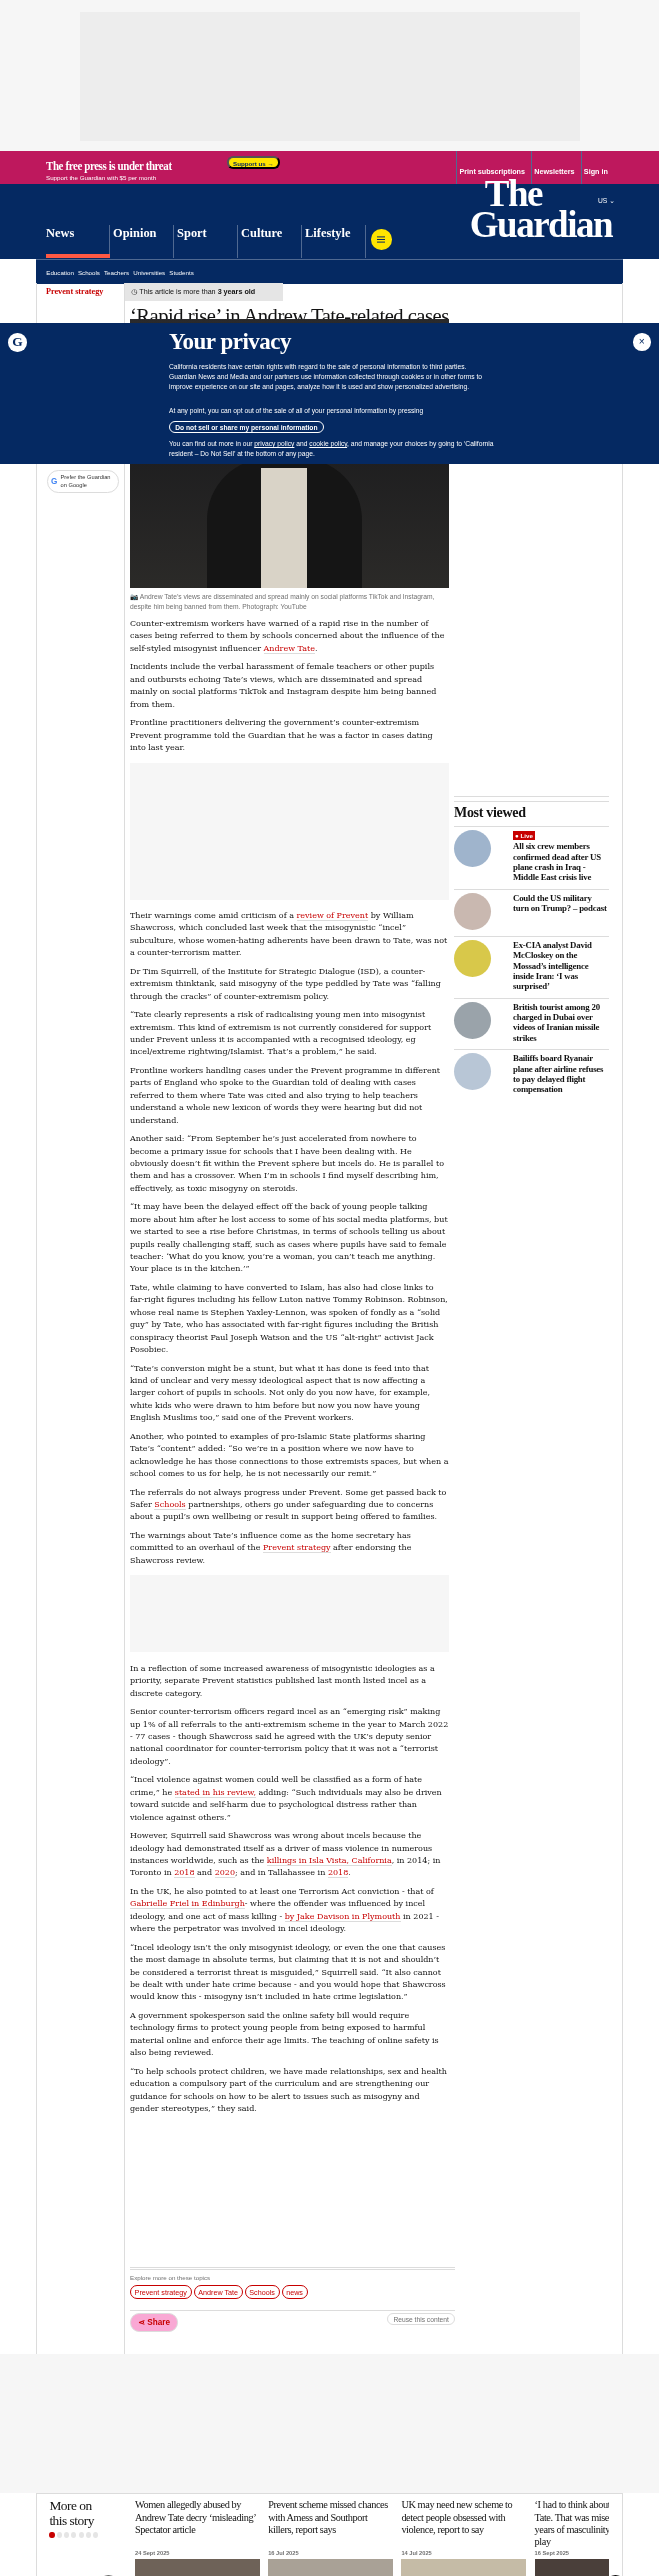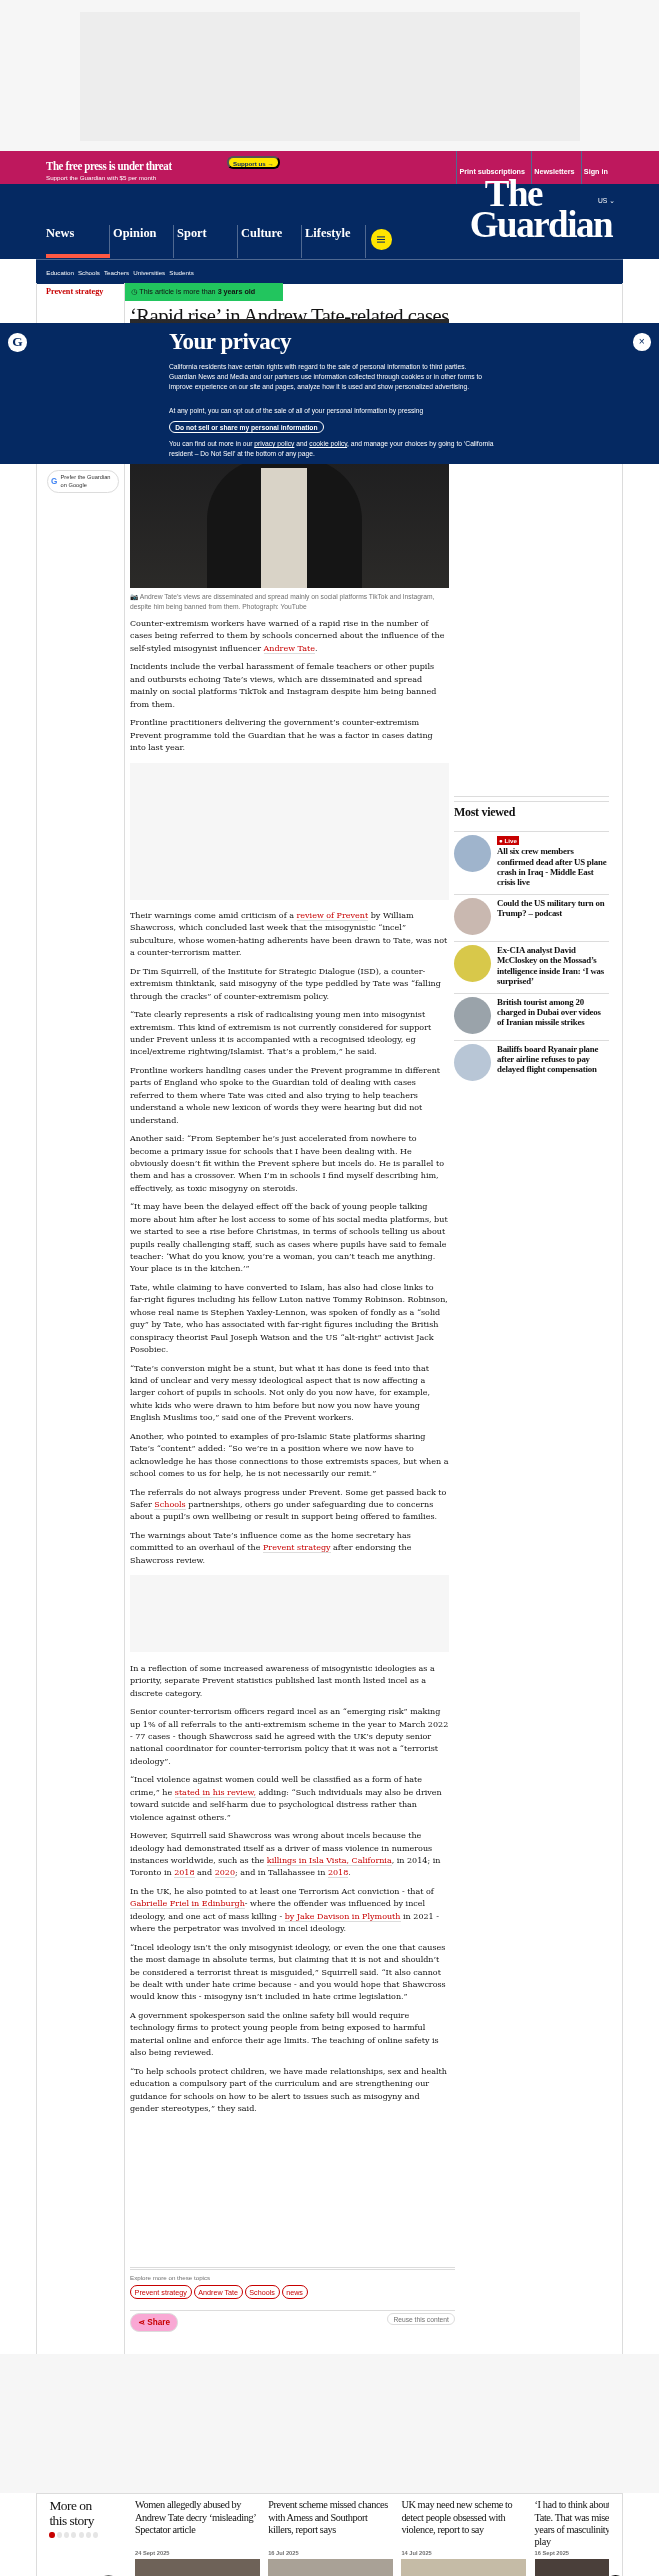--- a/index.html
+++ b/index.html
@@ -21,21 +21,21 @@
 .pillar{width:64px;color:#fff;font-family:"Liberation Serif",serif;font-weight:bold;font-size:12.4px;padding-left:0;border-right:0.5px solid #506991;padding-top:1px;position:relative}
 .pillar + .pillar{padding-left:3.1px}
 .pillar.active::after{content:"";position:absolute;left:0;bottom:0;width:64px;height:4.1px;background:#ff5943}
 .burger{position:absolute;left:371px;top:229px;width:20.6px;height:20.6px;border-radius:50%;background:#ffe500;display:flex;align-items:center;justify-content:center}
 .burger span{display:block;width:8.2px;height:1px;background:#052962;box-shadow:0 2.6px 0 #052962,0 -2.6px 0 #052962}
 .subnav{position:absolute;left:36px;top:259px;width:587px;height:25px;background:#052962;border-top:0.5px solid #506991;padding:9.3px 0 0 10.3px;display:flex;gap:4.1px}
 .subnav a{color:#fff;font:6.2px "Liberation Sans",sans-serif;text-decoration:none}
 .page-frame{position:absolute;left:36px;top:283px;width:587px;height:2071px;border-left:0.5px solid #dcdcdc;border-right:0.5px solid #dcdcdc}
 .leftcol-line{position:absolute;left:124px;top:283px;width:0.5px;height:2071px;background:#dcdcdc}
 .section-label{position:absolute;left:46px;top:287px;color:#c70000;font-family:"Liberation Serif",serif;font-weight:bold;font-size:8.2px}
-.age-badge{position:absolute;left:125px;top:283px;width:158px;height:17.5px;background:#22c55e;font:7.2px "Liberation Sans",sans-serif;padding:4.1px 6.2px}
+.age-badge{position:absolute;left:125px;top:283px;width:158px;height:17.5px;background:#e5e5e5;font:7.2px "Liberation Sans",sans-serif;padding:4.1px 6.2px}
 .age-badge b{font-weight:bold}
 .headline{position:absolute;left:130px;top:304px;width:319px;font-family:"Liberation Serif",serif;font-size:20.6px;line-height:24px;font-weight:normal;letter-spacing:-0.5px}
 .privacy{position:absolute;left:0;top:323px;width:659px;height:141px;background:#052962;color:#fff;z-index:5}
 .privacy .g{position:absolute;left:8.2px;top:10.3px;width:18.5px;height:18.5px;border-radius:50%;background:#fff;color:#052962;font:bold 13.4px "Liberation Serif",serif;text-align:center;line-height:18.5px}
 .privacy h2{position:absolute;left:169px;top:6.2px;font-family:"Liberation Serif",serif;font-size:23px;font-weight:bold;letter-spacing:-0.5px}
 .privacy .p1{position:absolute;left:169px;top:39px;width:325px;font:6.7px/9.8px "Liberation Sans",sans-serif}
 .privacy .p2{position:absolute;left:169px;top:83px;width:325px;font:6.7px/9.8px "Liberation Sans",sans-serif}
 .privacy .dns-btn{position:absolute;left:169px;top:98px;height:12.4px;padding:0 5.2px;border:0.5px solid #fff;border-radius:6.2px;color:#fff;background:transparent;font:bold 6.7px "Liberation Sans",sans-serif}
 .privacy .p3{position:absolute;left:169px;top:116px;width:325px;font:6.7px/9.8px "Liberation Sans",sans-serif}
 .privacy .p3 a{color:#fff;text-decoration:underline}
@@ -45,22 +45,22 @@
 .hero-img{position:absolute;left:130px;top:319px;width:319px;height:269px;background:linear-gradient(180deg,#2a2a2c 0%,#1c1c1e 40%,#2b2a28 100%);overflow:hidden}
 .hero-img .jacket{position:absolute;left:77px;top:139px;width:155px;height:155px;background:#151515;border-radius:40% 40% 0 0}
 .hero-img .shirt{position:absolute;left:131px;top:149px;width:46px;height:144px;background:#d9d3c7}
 .caption{position:absolute;left:130px;top:592px;width:319px;font:6.7px/9.8px "Liberation Sans",sans-serif;color:#707070}
 .article{position:absolute;left:130px;top:618px;width:319px;font-family:"DejaVu Serif",serif;font-size:8px;line-height:12.4px;color:#121212}
 .article p{margin-bottom:6.2px}
 .article a{color:#c70000;text-decoration:none;border-bottom:0.5px solid #dcdcdc}
 .inline-ad{width:319px;background:#f6f6f6;margin:8.2px 0 10.3px 0}
 .rightcol{position:absolute;left:454px;top:796px;width:155px}
 .rightcol .rule{height:6.2px;border-top:0.5px solid #dcdcdc;border-bottom:0.5px solid #dcdcdc;margin-bottom:3.1px;background:repeating-linear-gradient(#fff 0,#fff 1.5px,#dcdcdc 1.5px,#dcdcdc 2.1px)}
-.rightcol h3{font-family:"Liberation Serif",serif;font-weight:bold;font-size:12px;letter-spacing:-0.3px;margin-bottom:11px}
-.mv-item{display:flex;gap:6px;border-top:0.5px solid #dcdcdc;padding:3.1px 0 6.2px}
+.rightcol h3{font-family:"Liberation Serif",serif;font-weight:bold;font-size:14px;letter-spacing:-0.3px;margin-bottom:5px}
+.mv-item{display:flex;gap:22px;border-top:0.5px solid #dcdcdc;padding:3.1px 0 6.2px}
 .mv-item:first-of-type{border-top:none}
 .mv-thumb{flex:0 0 37px;height:37px;border-radius:50%;background:#889}
 .mv-title{font-family:"Liberation Serif",serif;font-weight:bold;font-size:8.8px;line-height:10.3px;letter-spacing:-0.2px}
 .live-badge{display:inline-block;background:#c70000;color:#fff;font:bold 6.2px "Liberation Sans",sans-serif;padding:1px 2.1px;margin-bottom:1px}
 .topics{position:absolute;left:130px;top:2267px;width:325px}
 .topics .rules{height:5.2px;border-top:0.5px solid #dcdcdc;background:repeating-linear-gradient(#fff 0,#fff 1.5px,#dcdcdc 1.5px,#dcdcdc 2.1px)}
 .topics .label{font:6.2px "Liberation Sans",sans-serif;color:#707070;margin:2.1px 0 4.1px}
 .chips{display:flex;gap:2.1px}
 .chip{border:0.5px solid #c70000;color:#c70000;border-radius:7.2px;padding:1.5px 3.6px;font:7.2px "Liberation Sans",sans-serif;background:#fff}
 .share-row{position:absolute;left:130px;top:2310px;width:325px;border-top:0.5px solid #dcdcdc;padding-top:2.1px}

